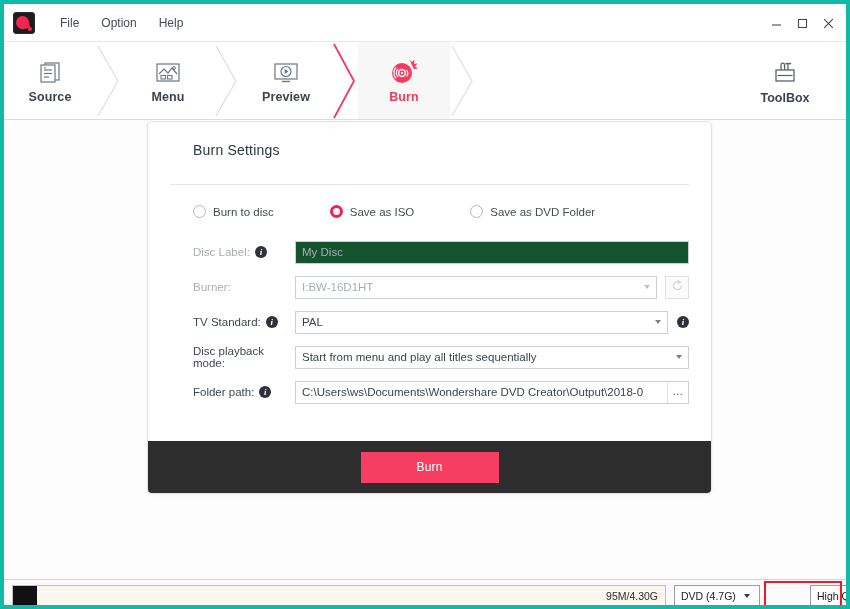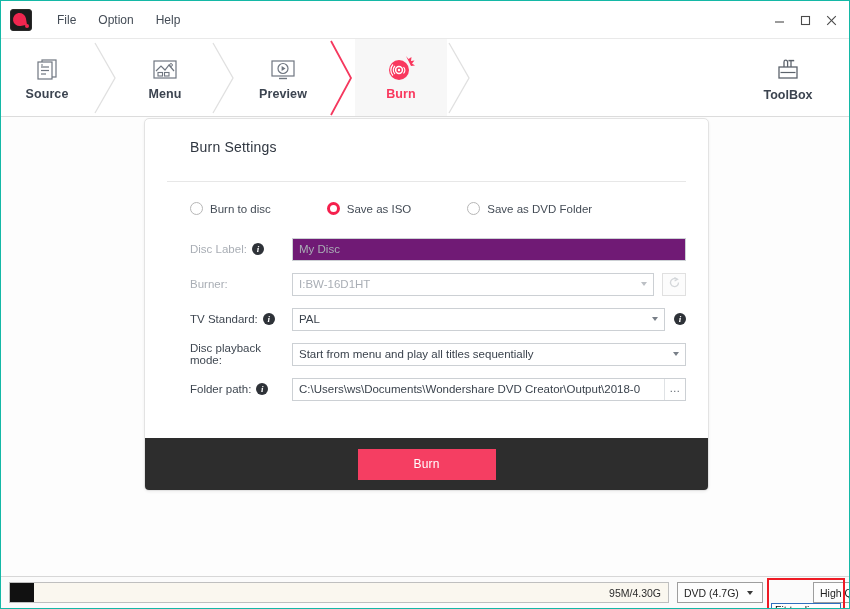--- a/index.html
+++ b/index.html
@@ -7,21 +7,21 @@
     margin: 0; padding: 0;
     background: #ffffff;
     font-family: "Liberation Sans", sans-serif;
   }
   #app {
     position: relative;
     width: 850px;
     height: 609px;
     background: #ffffff;
     overflow: hidden;
-    border: 1px solid #14b8a6;
+    border: 4px solid #14b8a6;
   }
 
   
   .titlebar {
     position: relative;
     height: 38px;
     background: #ffffff;
     display: flex;
     align-items: center;
     padding-left: 9px;
@@ -234,21 +234,21 @@
     border: 1px solid #ccd0d4;
     background: #fff;
     font-size: 11.5px;
     color: #3b434d;
     padding: 0 6px;
     line-height: 21px;
     font-family: "Liberation Sans", sans-serif;
     white-space: nowrap;
     overflow: hidden;
   }
-  .inp.dim { color: #a9aeb5; background: #701a75; }
+  .inp.dim { color: #a9aeb5; background: #14532d; }
   .sel {
     width: 100%;
     height: 23px;
     border: 1px solid #ccd0d4;
     background: #fff;
     font-size: 11.5px;
     color: #3b434d;
     padding: 0 20px 0 6px;
     line-height: 21px;
     white-space: nowrap;

